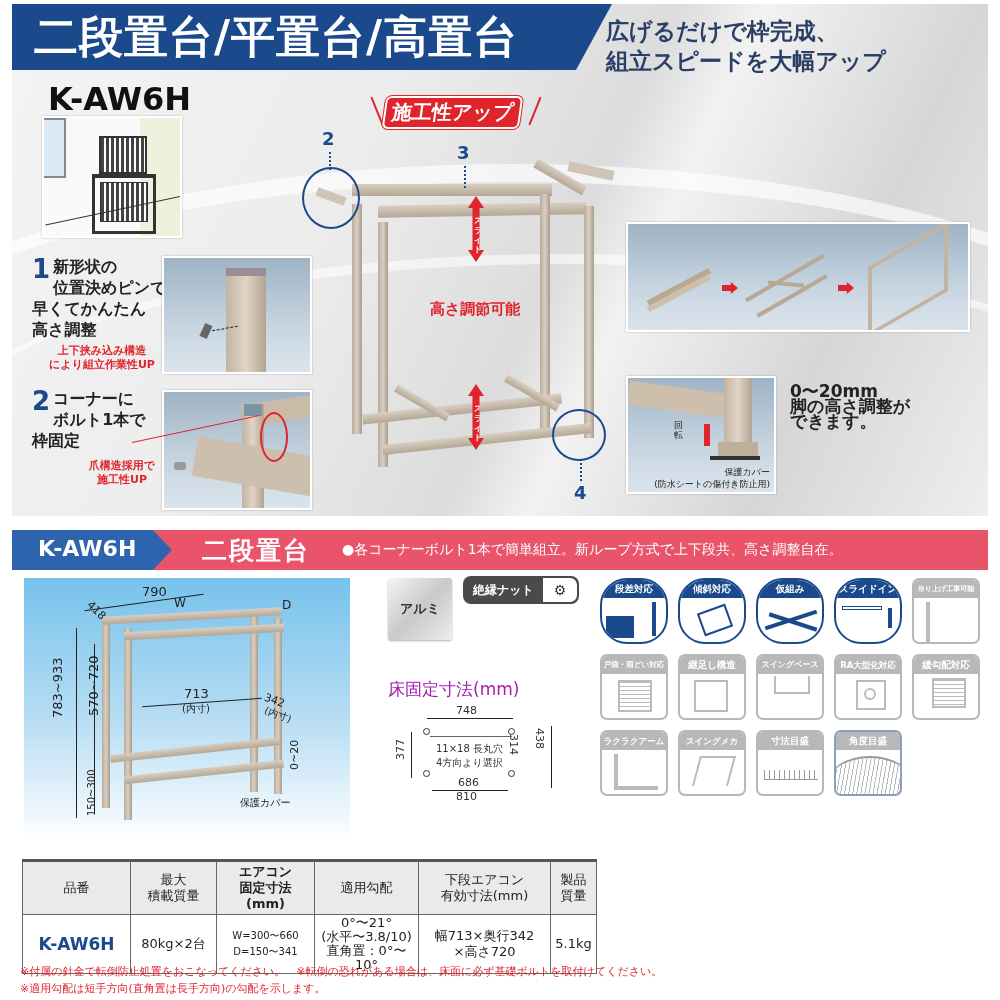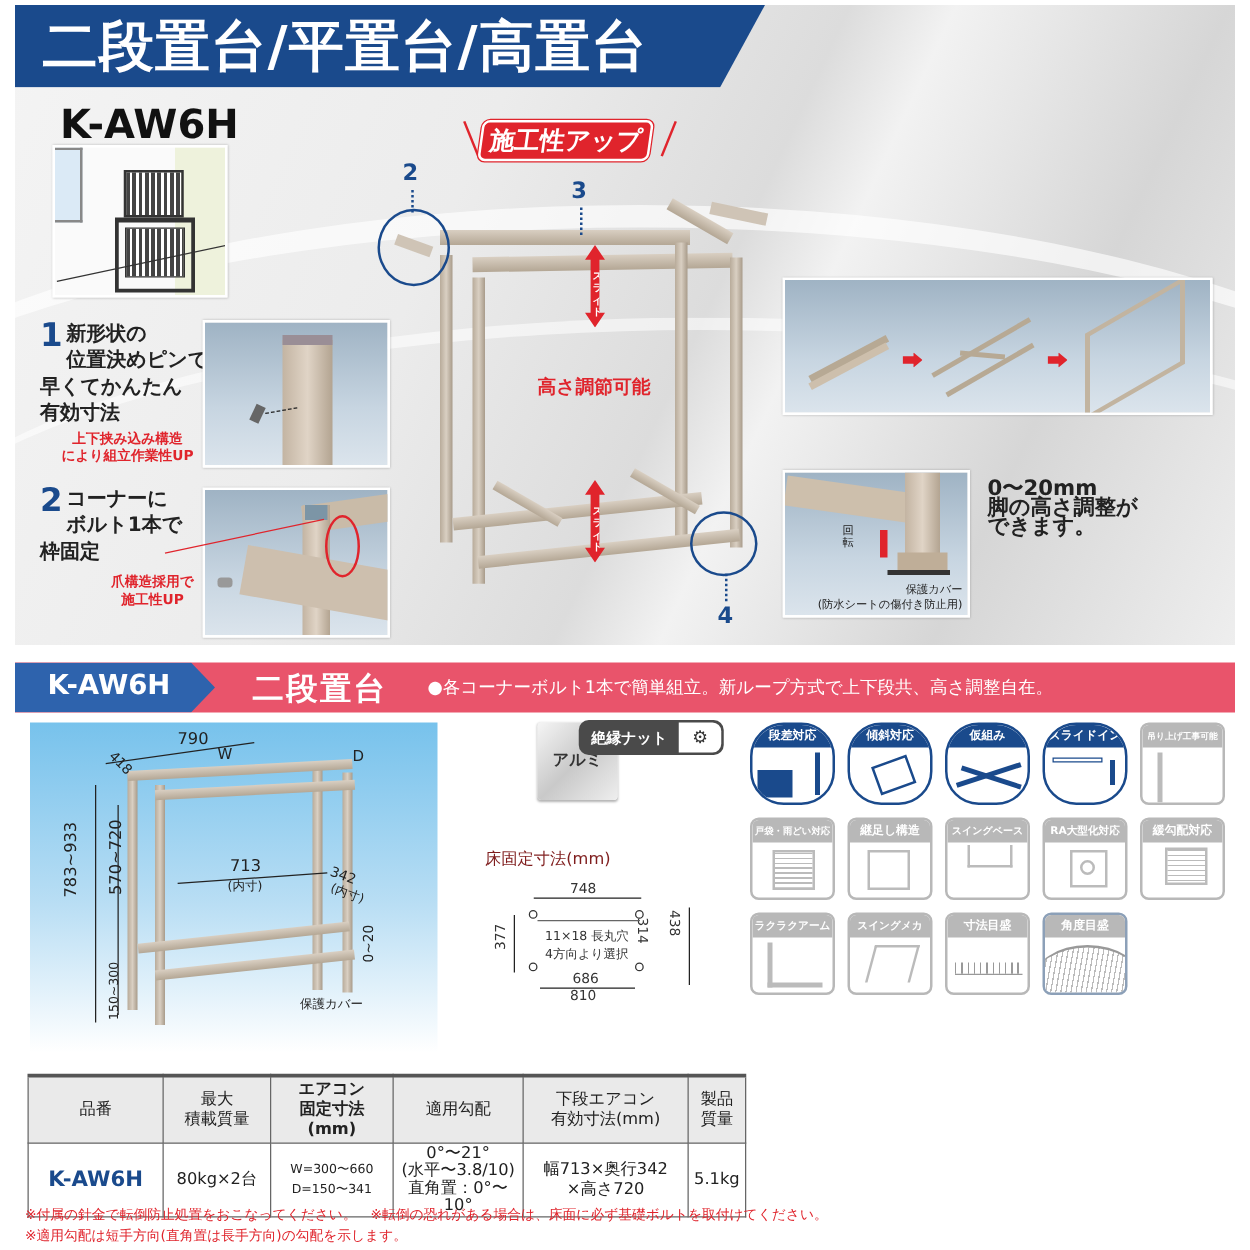--- a/index.html
+++ b/index.html
@@ -57,26 +57,26 @@
   .pbar .desc { position: absolute; left: 330px; top: 11px; color: #ffffff; font-size: 14px; }
 
   
   .dimbox { position: absolute; left: 24px; top: 578px; width: 326px; height: 264px;
     background: linear-gradient(180deg, #77c2ec 0%, #b9def4 55%, #ffffff 100%); }
   .dlabel { position: absolute; font-size: 12px; color: #222; z-index: 2; }
   .dline { position: absolute; background: #222; z-index: 2; }
 
   .alum { position: absolute; left: 388px; top: 578px; width: 64px; height: 62px; border-radius: 3px;
     background: linear-gradient(135deg, #f5f5f5 0%, #c9c9c9 50%, #eeeeee 100%); box-shadow: 0 1px 2px rgba(0,0,0,.3);
-    font-size: 13px; font-weight: bold; color: #333; text-align: center; line-height: 62px; margin-left: 42px; }
+    font-size: 13px; font-weight: bold; color: #333; text-align: center; line-height: 62px; }
   .nut { position: absolute; left: 463px; top: 576px; width: 116px; height: 28px; border-radius: 8px; background: #4a4a4a;
     color: #fff; font-size: 12px; font-weight: bold; padding: 6px 0 0 10px; }
   .nut .ico { position: absolute; right: 2px; top: 2px; width: 34px; height: 24px; background: #fff; border-radius: 0 7px 7px 0;
     color: #333; font-size: 14px; text-align: center; line-height: 24px; }
-  .floor-title { position: absolute; left: 388px; top: 678px; font-size: 13px; color: #7f1d1d; }
+  .floor-title { position: absolute; left: 388px; top: 678px; font-size: 17px; color: #a21caf; }
   .fl { position: absolute; font-size: 11px; color: #333; }
   .hole { position: absolute; width: 7px; height: 7px; border: 1.5px solid #333; border-radius: 50%; }
 
   
   .icons { position: absolute; left: 600px; top: 578px; width: 386px; }
   .ic { position: absolute; width: 68px; height: 66px; border-radius: 7px; border: 2px solid; overflow: hidden; background: #fff; }
   .ic .lab { height: 18px; font-size: 9.5px; font-weight: bold; color: #fff; text-align: center; line-height: 18px; white-space: nowrap; overflow: hidden; }
   .ic.on { border-color: #1a4a8c; border-radius: 27px; } .ic.on .lab { background: #1a4a8c; }
   .ic.off { border-color: #b8b8b8; } .ic.off .lab { background: #b8b8b8; }
   .ic .pic { position: relative; height: 44px; }
@@ -90,38 +90,42 @@
   .spec td.model { color: #1a4a8c; font-weight: bold; font-size: 17px; }
   .notes { position: absolute; left: 20px; top: 963px; font-size: 11px; color: #e0242c; line-height: 17px; }
 </style>
 </head>
 <body>
 
 <div class="hero">
   <div class="title-band">
     <div class="t">二段置台/平置台/高置台</div>
   </div>
+  <div class="tagline">
+    <div>広げるだけで枠完成、</div>
+    <div>組立スピードを大幅アップ</div>
+  </div>
   <div class="model-big">K-AW6H</div>
 
   <div class="thumb" style="left:30px;top:112px;width:140px;height:122px;background:#fafafa;">
     <div style="position:absolute;left:0;top:0;width:22px;height:60px;border:2px solid #888;border-left:none;background:#dbeaf6;"></div>
     <div style="position:absolute;right:0;top:0;width:40px;height:122px;background:#eef2dc;"></div>
     <div style="position:absolute;left:55px;top:18px;width:48px;height:38px;border:2px solid #333;background:repeating-linear-gradient(90deg,#444 0 3px,#fff 3px 5px);"></div>
     <div style="position:absolute;left:48px;top:56px;width:64px;height:60px;border:3px solid #333;border-top-width:4px;"></div>
     <div style="position:absolute;left:56px;top:64px;width:48px;height:40px;background:repeating-linear-gradient(90deg,#444 0 3px,#fff 3px 5px);border:1px solid #333;"></div>
     <div style="position:absolute;left:0;top:92px;width:140px;height:1px;background:#333;transform:rotate(-12deg);"></div>
   </div>
 
   <div class="feat" style="left:20px;top:252px;width:140px;">
     <span class="num">1</span>
     <div class="txt">
       <div>新形状の</div>
       <div>位置決めピンで</div>
       <div>早くてかんたん</div>
-      <div>有効寸法</div>
+      <div>高さ調整</div>
     </div>
     <div class="red" style="margin-top:4px;">
       <div>上下挟み込み構造</div>
       <div>により組立作業性UP</div>
     </div>
   </div>
   <div class="thumb blue" style="left:150px;top:252px;width:150px;height:118px;">
     <div style="position:absolute;left:62px;top:14px;width:40px;height:104px;background:linear-gradient(90deg,#c3b4a2,#e0d4c6,#b3a491);"></div>
     <div style="position:absolute;left:62px;top:10px;width:40px;height:8px;background:#9a8e96;"></div>
     <div style="position:absolute;left:38px;top:66px;width:8px;height:14px;background:#666;transform:rotate(25deg);"></div>

